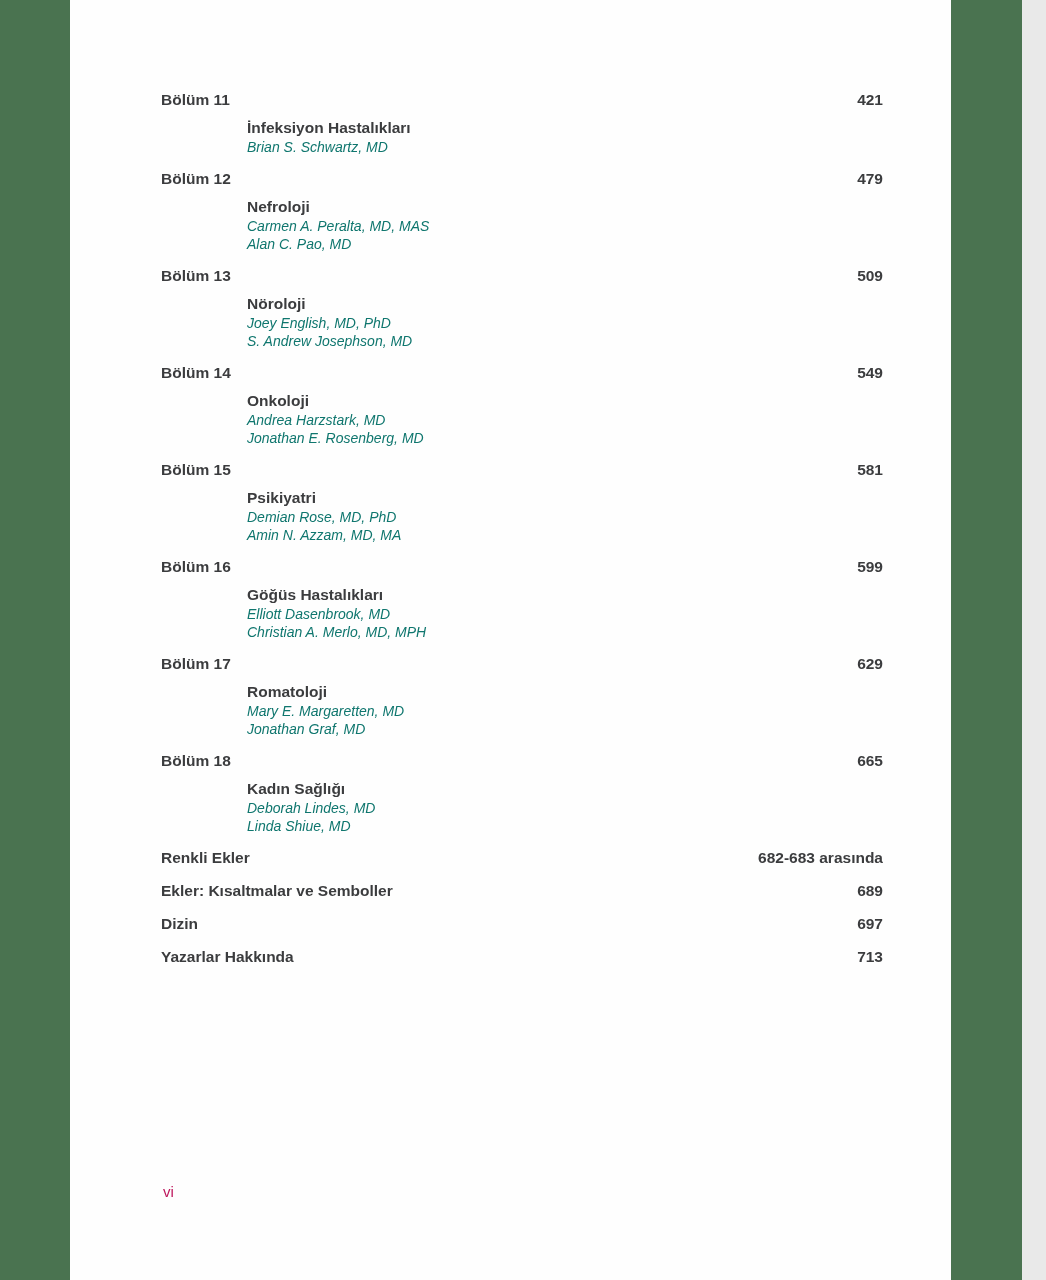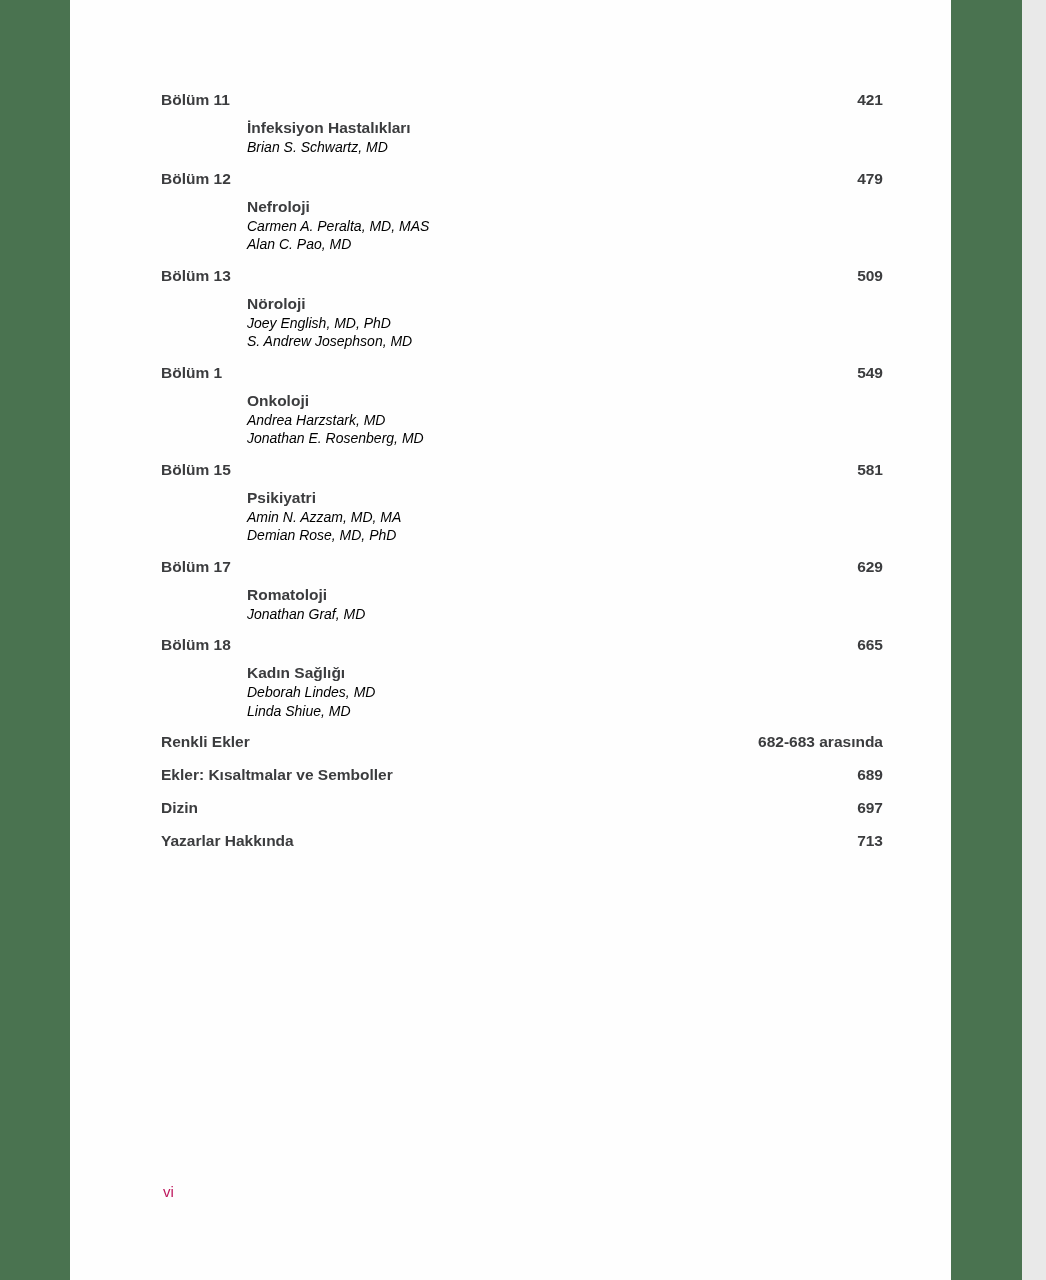--- a/index.html
+++ b/index.html
@@ -47,21 +47,21 @@
     font-weight: bold;
     font-size: 15.5px;
     line-height: 20px;
     color: #3b3c3e;
     margin-top: 28px;
   }
   .toc-author {
     font-style: italic;
     font-size: 14px;
     line-height: 18.5px;
-    color: #000000;
+    color: #0f766e;
   }
   .toc-page {
     margin-left: auto;
     font-weight: bold;
     font-size: 15.5px;
     line-height: 20px;
     color: #3b3c3e;
     white-space: nowrap;
   }
 
@@ -117,44 +117,54 @@
       <div class="toc-label">Bölüm 13</div>
       <div class="toc-main">
         <div class="toc-title">Nöroloji</div>
         <div class="toc-author">Joey English, MD, PhD</div>
         <div class="toc-author">S. Andrew Josephson, MD</div>
       </div>
       <div class="toc-page">509</div>
     </div>
 
     <div class="toc-entry">
-      <div class="toc-label">Bölüm 1</div>
+      <div class="toc-label">Bölüm 14</div>
       <div class="toc-main">
         <div class="toc-title">Onkoloji</div>
         <div class="toc-author">Andrea Harzstark, MD</div>
         <div class="toc-author">Jonathan E. Rosenberg, MD</div>
       </div>
       <div class="toc-page">549</div>
     </div>
 
     <div class="toc-entry">
       <div class="toc-label">Bölüm 15</div>
       <div class="toc-main">
         <div class="toc-title">Psikiyatri</div>
+        <div class="toc-author">Demian Rose, MD, PhD</div>
         <div class="toc-author">Amin N. Azzam, MD, MA</div>
-        <div class="toc-author">Demian Rose, MD, PhD</div>
       </div>
       <div class="toc-page">581</div>
     </div>
 
+    <div class="toc-entry">
+      <div class="toc-label">Bölüm 16</div>
+      <div class="toc-main">
+        <div class="toc-title">Göğüs Hastalıkları</div>
+        <div class="toc-author">Elliott Dasenbrook, MD</div>
+        <div class="toc-author">Christian A. Merlo, MD, MPH</div>
+      </div>
+      <div class="toc-page">599</div>
+    </div>
 
     <div class="toc-entry">
       <div class="toc-label">Bölüm 17</div>
       <div class="toc-main">
         <div class="toc-title">Romatoloji</div>
+        <div class="toc-author">Mary E. Margaretten, MD</div>
         <div class="toc-author">Jonathan Graf, MD</div>
       </div>
       <div class="toc-page">629</div>
     </div>
 
     <div class="toc-entry">
       <div class="toc-label">Bölüm 18</div>
       <div class="toc-main">
         <div class="toc-title">Kadın Sağlığı</div>
         <div class="toc-author">Deborah Lindes, MD</div>

